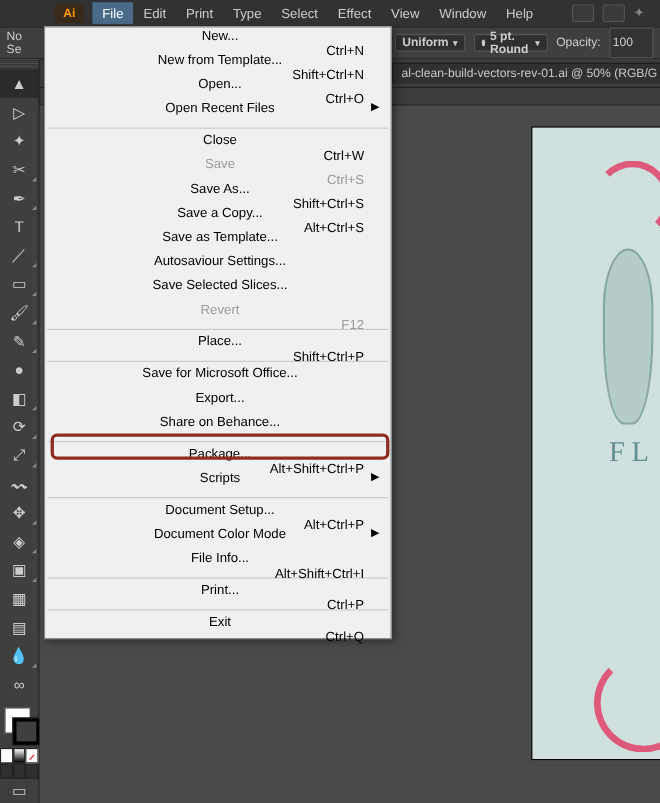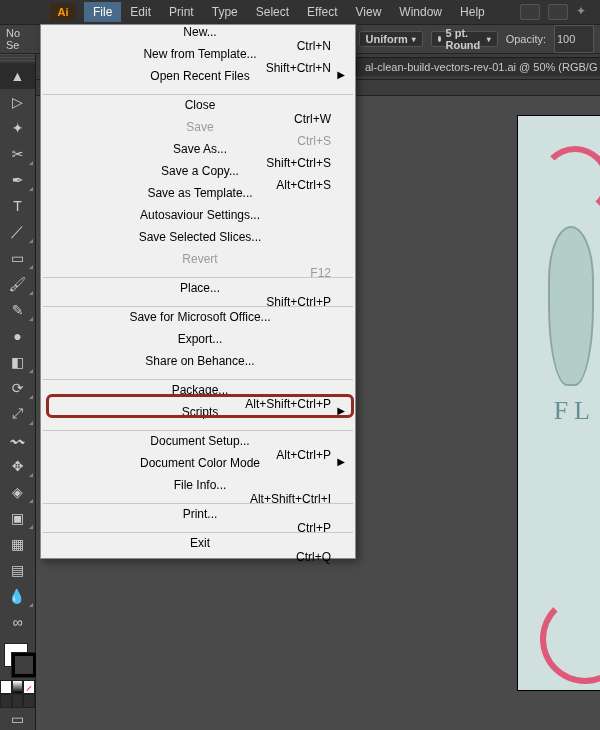--- a/index.html
+++ b/index.html
@@ -35,21 +35,21 @@
 .swatches { margin-top:6px; height:46px; position:relative; }
 .sw-fill { position:absolute; left:4px; top:2px; width:24px; height:24px; background:#fff; border:1px solid #222; }
 .sw-stroke { position:absolute; left:12px; top:12px; width:24px; height:24px; background:#3f3f3f; border:3px solid #000; box-shadow:0 0 0 1px #222; }
 .minirow { display:flex; height:16px; }
 .minirow div { flex:1; border:1px solid #222; }
 .mr1 { background:#fff; } .mr2 { background:linear-gradient(#fff,#000); } .mr3 { background:#fff; position:relative; }
 .mr3::after { content:""; position:absolute; left:2px; right:2px; top:7px; height:1px; background:red; transform:rotate(-45deg); }
 
 
 .canvas-area { position: absolute; left: 36px; top: 96px; right: 0; bottom: 0; background: #4a4a4a; overflow: hidden; }
-.artboard { position:absolute; right:0; top:20px; width:82px; bottom:40px; background:#cfe0de; box-shadow:0 0 0 1px #000; overflow: hidden; margin-left: 32px; }
+.artboard { position:absolute; right:0; top:20px; width:116px; bottom:40px; background:#cfe0de; box-shadow:0 0 0 1px #000; overflow: hidden; margin-left: 32px; }
 .art-swirl1 { position:absolute; top:30px; right:-10px; width:70px; height:70px; border:6px solid #df5a7a; border-radius:50%; border-left-color:transparent; border-bottom-color:transparent; }
 .art-swirl2 { position:absolute; bottom:6px; right:-30px; width:90px; height:90px; border:6px solid #df5a7a; border-radius:50%; border-top-color:transparent; border-right-color:transparent; }
 .art-leaf { position:absolute; top:110px; right:6px; width:46px; height:160px; background:#b5cdc8; border:2px solid #8aa8a2; border-radius:60% 60% 50% 50% / 40% 40% 60% 60%; }
 .art-text { position:absolute; top:280px; right:4px; font-family: serif; letter-spacing:6px; font-size:26px; color:#668f92; }
 
 
 .dropdown { position: absolute; left: 40px; top: 24px; width: 316px; background: #f0f0f0; border: 1px solid #8a8a8a; box-shadow: 3px 3px 8px rgba(0,0,0,0.4); font-size: 12px; color: #000; }
 .dd-row { height: 22px; display:flex; align-items:center; padding: 0 24px 0 28px; position: relative; flex-direction: column; }
 .dd-row.disabled { color: #9a9a9a; }
 .dd-row .shortcut { margin-left:auto; color: inherit; }
@@ -158,20 +158,24 @@
 <div class="dropdown" id="file-menu">
     <div class="dd-row">
       <span>New...</span>
       <span class="shortcut">Ctrl+N</span>
     </div>
     <div class="dd-row">
       <span>New from Template...</span>
       <span class="shortcut">Shift+Ctrl+N</span>
     </div>
     <div class="dd-row">
+      <span>Open...</span>
+      <span class="shortcut">Ctrl+O</span>
+    </div>
+    <div class="dd-row">
       <span>Open Recent Files</span>
       <span class="sub-arrow">▶</span>
     </div>
     <div class="dd-sep"></div>
     <div class="dd-row">
       <span>Close</span>
       <span class="shortcut">Ctrl+W</span>
     </div>
     <div class="dd-row disabled">
       <span>Save</span>

